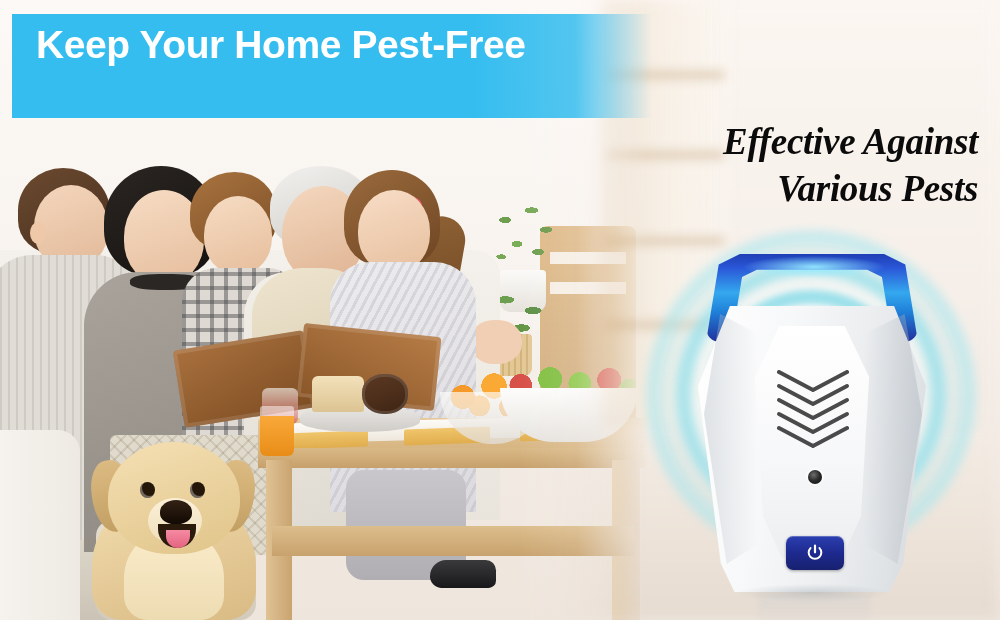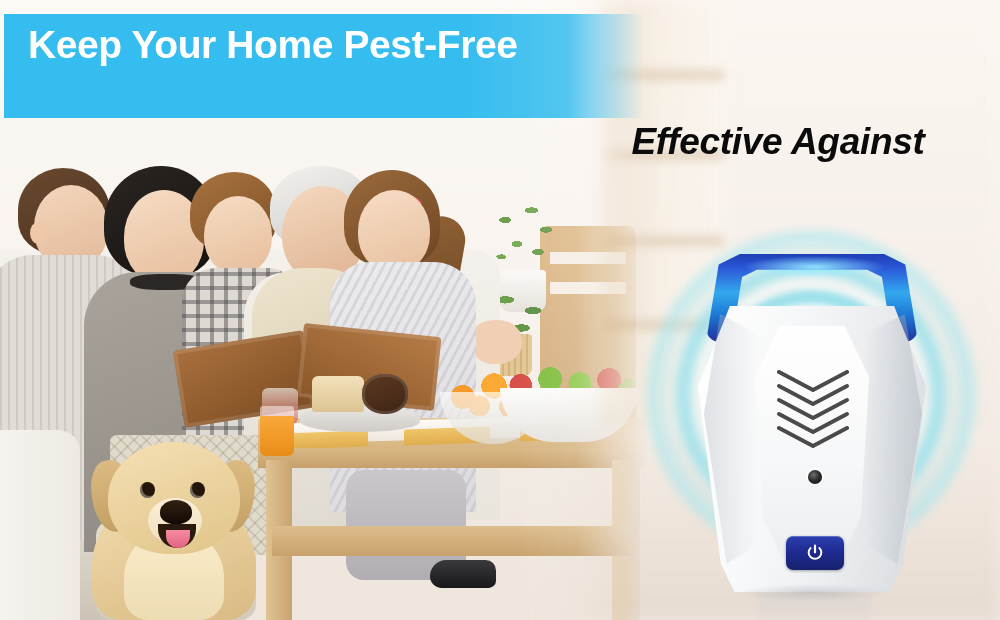--- a/index.html
+++ b/index.html
@@ -284,38 +284,38 @@
     background:#2a1a0c; border-radius:0 0 22px 22px; }
   .dog-tongue { position:absolute; left:100px; top:98px; width:24px; height:18px;
     background:linear-gradient(180deg,#f58aa2,#e4637f); border-radius:0 0 14px 14px; }
 
   
   .shoe { position:absolute; left:430px; top:560px; width:66px; height:28px;
     background:linear-gradient(180deg,#3a3a3c,#18181a); border-radius:22px 14px 10px 16px; }
 
   
   .banner {
-    position:absolute; left:4px; top:14px; width:640px; height:104px;
+    position:absolute; left:12px; top:14px; width:640px; height:104px;
     background:linear-gradient(90deg,#35bdef 0%,#35bdef 72%,rgba(53,189,239,.85) 88%,rgba(53,189,239,0) 100%);
     z-index:40;
     padding:6px 0 0 24px;
   }
   .banner-line1 {
     font-size:39px; font-weight:bold; color:#ffffff; letter-spacing:-0.4px;
     line-height:50px; white-space:nowrap;
   }
   .banner-line2 {
     font-size:31px; font-weight:normal; color:#eafaff; letter-spacing:0.2px;
     line-height:42px; white-space:nowrap;
   }
 
   
   .headline {
     position:absolute; right:22px; top:118px; width:400px;
-    text-align:center; z-index:40;
+    text-align:right; z-index:40;font-family:Liberation Serif, serif;
   }
   .headline div {
     font-size:37px; font-weight:bold; font-style:italic; color:#0b0b0b;
     line-height:47px; letter-spacing:-0.3px; white-space:nowrap;
   }
 
   
   .device-zone { position:absolute; left:620px; top:222px; width:380px; height:398px; z-index:30; }
 
   .wave {
@@ -518,20 +518,21 @@
     <div class="fruits"></div>
     <div class="bowl-fruit"></div>
   </div>
 
   <div class="banner">
     <div class="banner-line1">Keep Your Home Pest-Free</div>
   </div>
 
   <div class="headline">
     <div>Effective Against</div>
+    <div>Various Pests</div>
   </div>
 
   <div class="device-zone">
     <div class="wave-glow"></div>
     <div class="wave w3"></div>
     <div class="wave w2"></div>
     <div class="wave w1"></div>
 
     <div class="device">
       <div class="dev-arc"></div>

